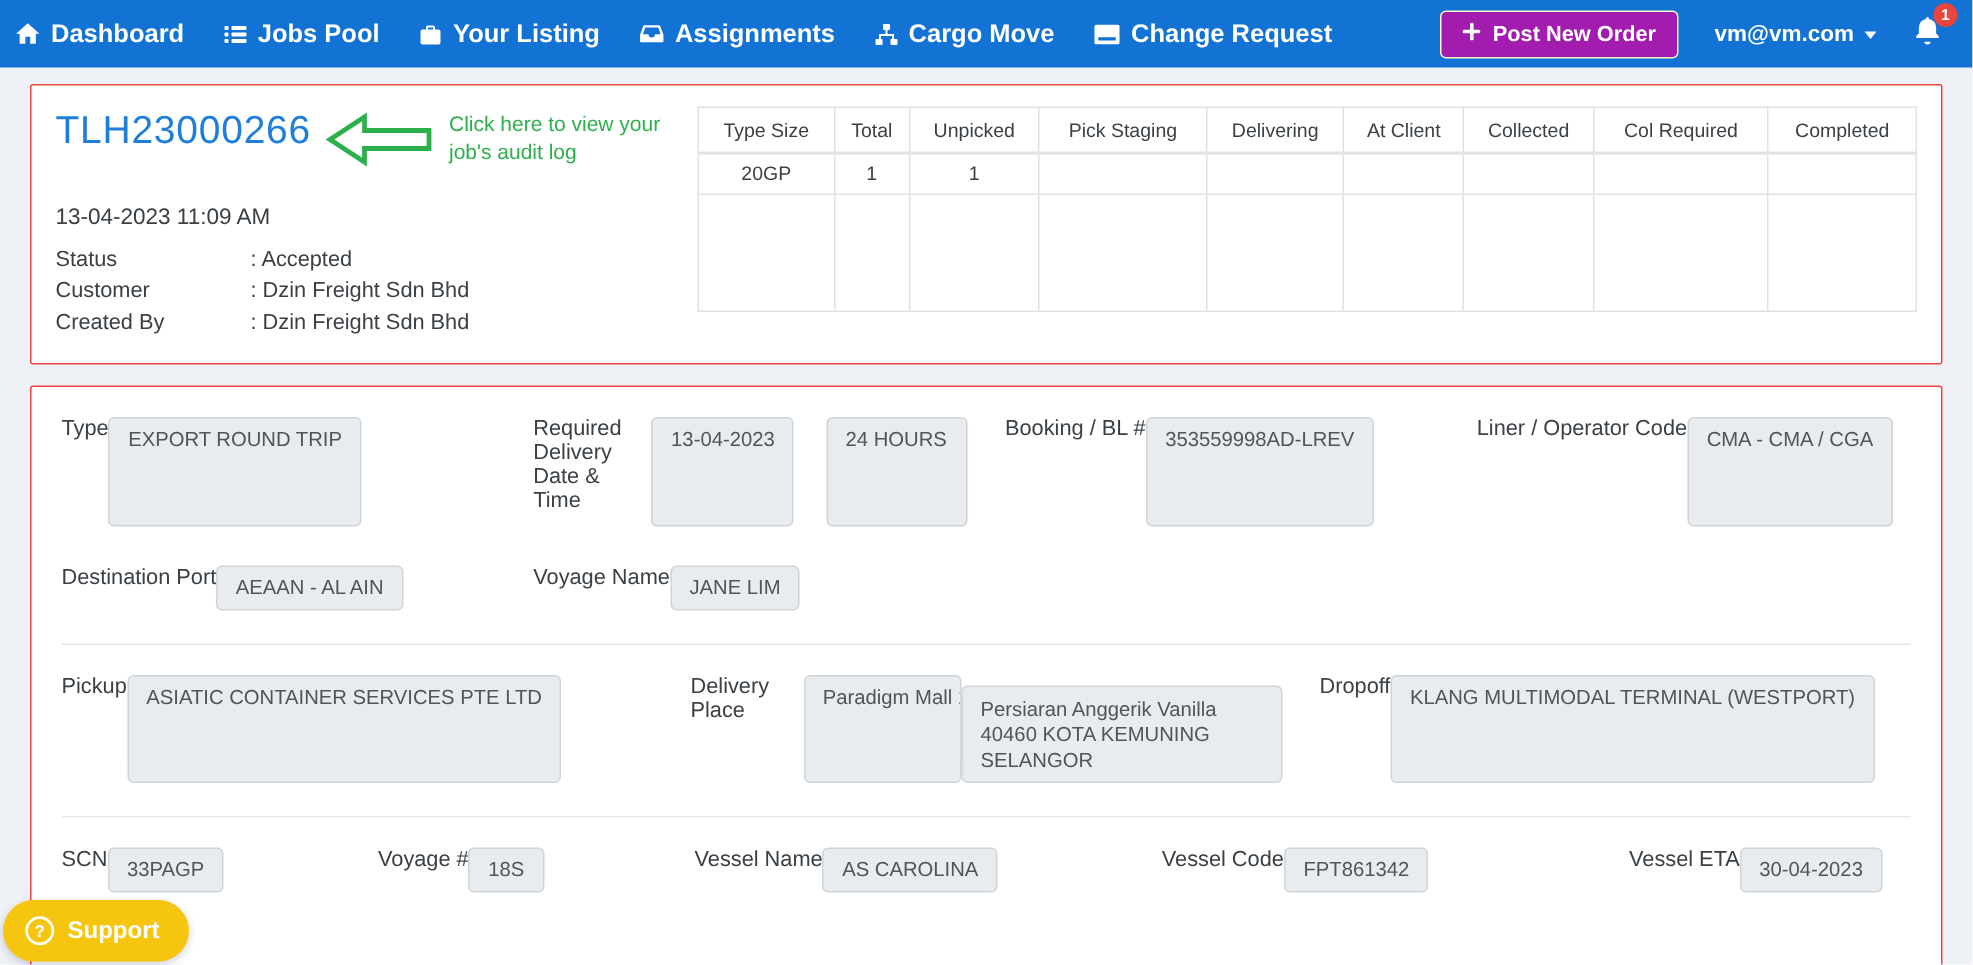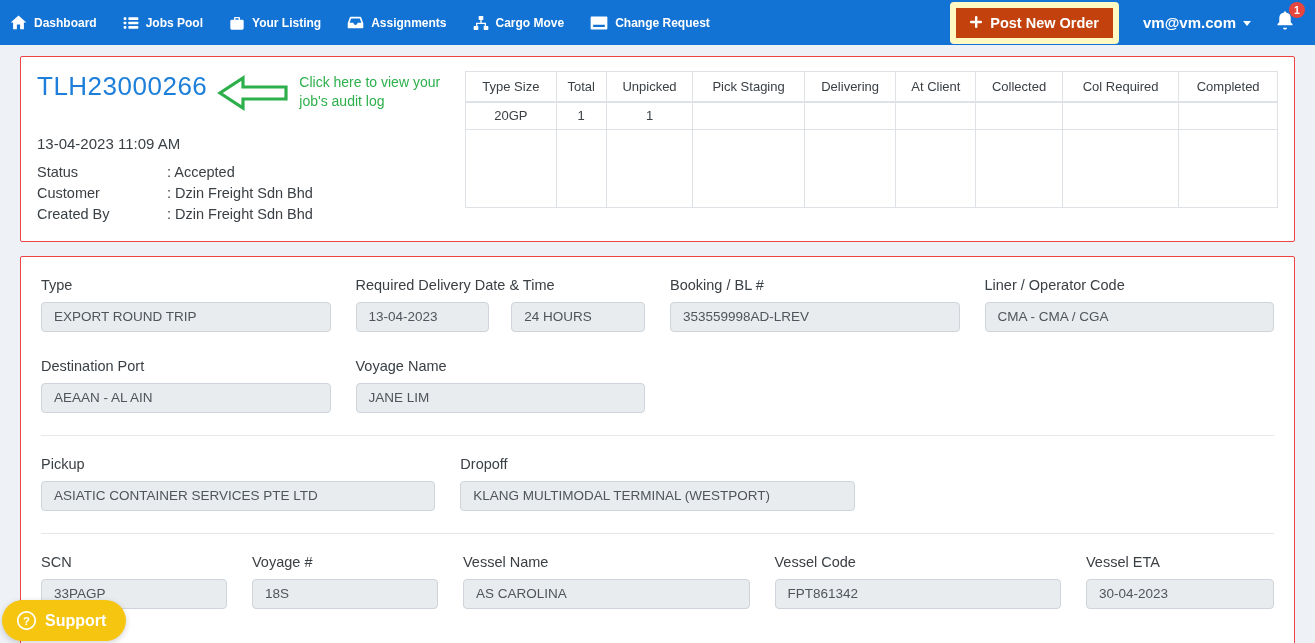--- a/index.html
+++ b/index.html
@@ -14,27 +14,27 @@
     height: 45px;
     background: #1273d4;
     display: flex;
     align-items: center;
     padding: 0 14px 0 10px;
     color: #fff;
   }
   .nav-items { display: flex; align-items: center; gap: 26px; }
   .nav-item {
     display: flex; align-items: center; gap: 7px;
-    font-size: 12px; font-weight: 600; color: #fff; cursor: pointer;
+    font-size: 17px; font-weight: 600; color: #fff; cursor: pointer;
     white-space: nowrap;
   }
   .nav-item svg { display: block; }
   .nav-right { margin-left: auto; display: flex; align-items: center; gap: 24px; }
   .post-btn {
-    background: #c2410c; border: 6px solid #fef9c3; color: #fff;
+    background: #a21caf; border: 1px solid #fef9c3; color: #fff;
     font-size: 14.5px; font-weight: 600; border-radius: 4px;
     padding: 7px 14px; display: flex; align-items: center; gap: 8px; cursor: pointer;
     font-family: inherit;
   }
   .user-menu { display: flex; align-items: center; gap: 7px; font-size: 15px; font-weight: 600; cursor: pointer; text-align: right; }
   .caret-down {
     width: 0; height: 0; border-left: 4px solid transparent;
     border-right: 4px solid transparent; border-top: 5px solid #fff; margin-top: 2px;
   }
   .bell-wrap { position: relative; cursor: pointer; margin-right: 6px; }
@@ -69,21 +69,21 @@
     border: 1px solid #dee2e6; text-align: center; padding: 5px 4px; font-weight: 400;
   }
   table.status thead th { border-bottom: 2px solid #dee2e6; height: 30px; }
   table.status tbody tr.data-row td { height: 28px; }
   table.status tbody tr.empty-row td { height: 78px; }
   
   .form-row { display: grid; column-gap: 25px; }
   .cols-4 { grid-template-columns: repeat(4, 1fr); }
   .cols-3 { grid-template-columns: repeat(3, 1fr); }
   .cols-5 { grid-template-columns: 186px 186px 1fr 1fr 188px; }
-  .field-group { display: flex; flex-direction: column; }
+  .field-group { display: flex; flex-direction: row; }
   .field-label { font-size: 14.5px; color: #3b4045; margin-bottom: 9px; }
   .field {
     background: #e9ecef; border: 1px solid #ced4da; border-radius: 4px;
     font-size: 13.5px; color: #4f555b; padding: 6px 12px; min-height: 30px;
     line-height: 16px; white-space: nowrap; overflow: hidden;
   }
   .field-pair { display: flex; gap: 22px; }
   .field-pair .field { flex: 1; }
   .field.multiline { white-space: pre-line; min-height: 55px; margin-top: 7px; line-height: 17px; }
   .divider { border: 0; border-top: 1px solid #e4e7eb; margin: 22px 0 20px 0; }
@@ -292,20 +292,26 @@
   </div>
 
   <hr class="divider">
 
   <div class="form-row cols-3">
     <div class="field-group">
       <span class="field-label">Pickup</span>
       <div class="field">ASIATIC CONTAINER SERVICES PTE LTD</div>
     </div>
     <div class="field-group">
+      <span class="field-label">Delivery Place</span>
+      <div class="field">Paradigm Mall 1</div>
+      <div class="field multiline">Persiaran Anggerik Vanilla
+40460 KOTA KEMUNING SELANGOR</div>
+    </div>
+    <div class="field-group">
       <span class="field-label">Dropoff</span>
       <div class="field">KLANG MULTIMODAL TERMINAL (WESTPORT)</div>
     </div>
   </div>
 
   <hr class="divider">
 
   <div class="form-row cols-5">
     <div class="field-group">
       <span class="field-label">SCN</span>

